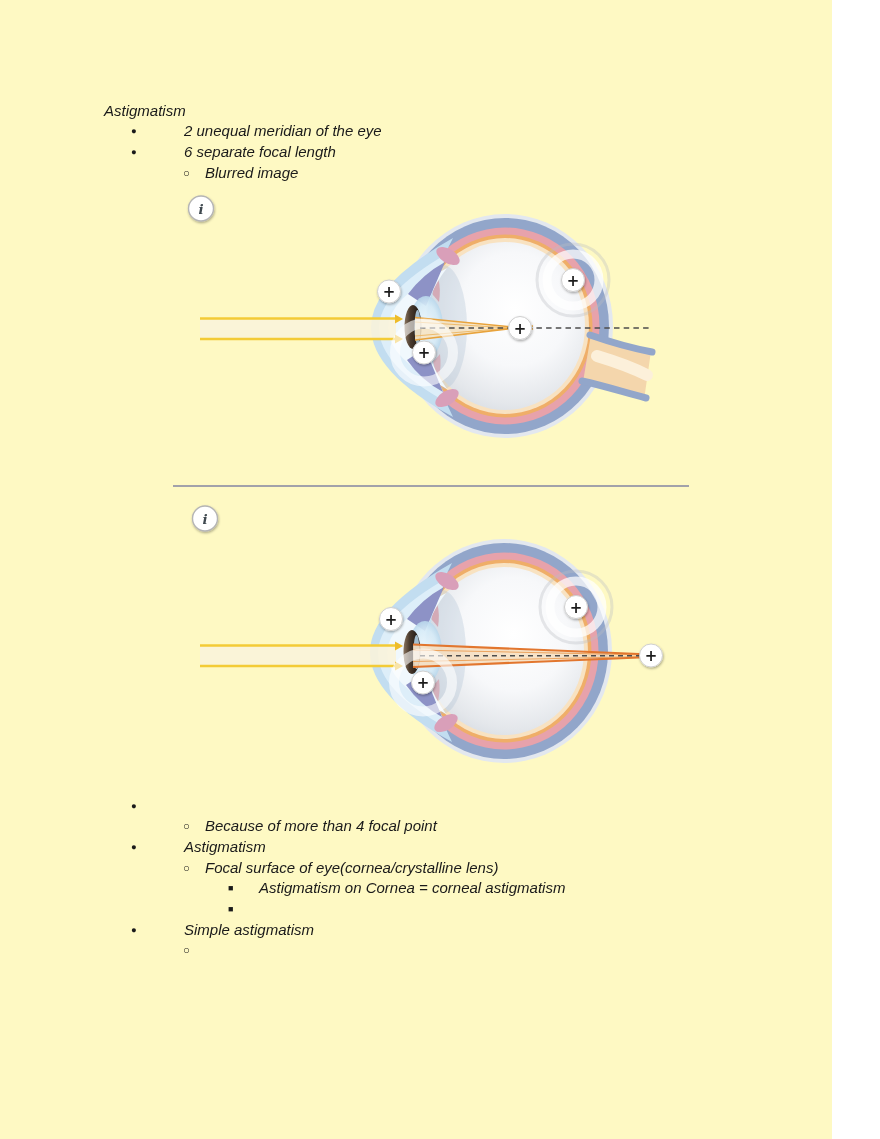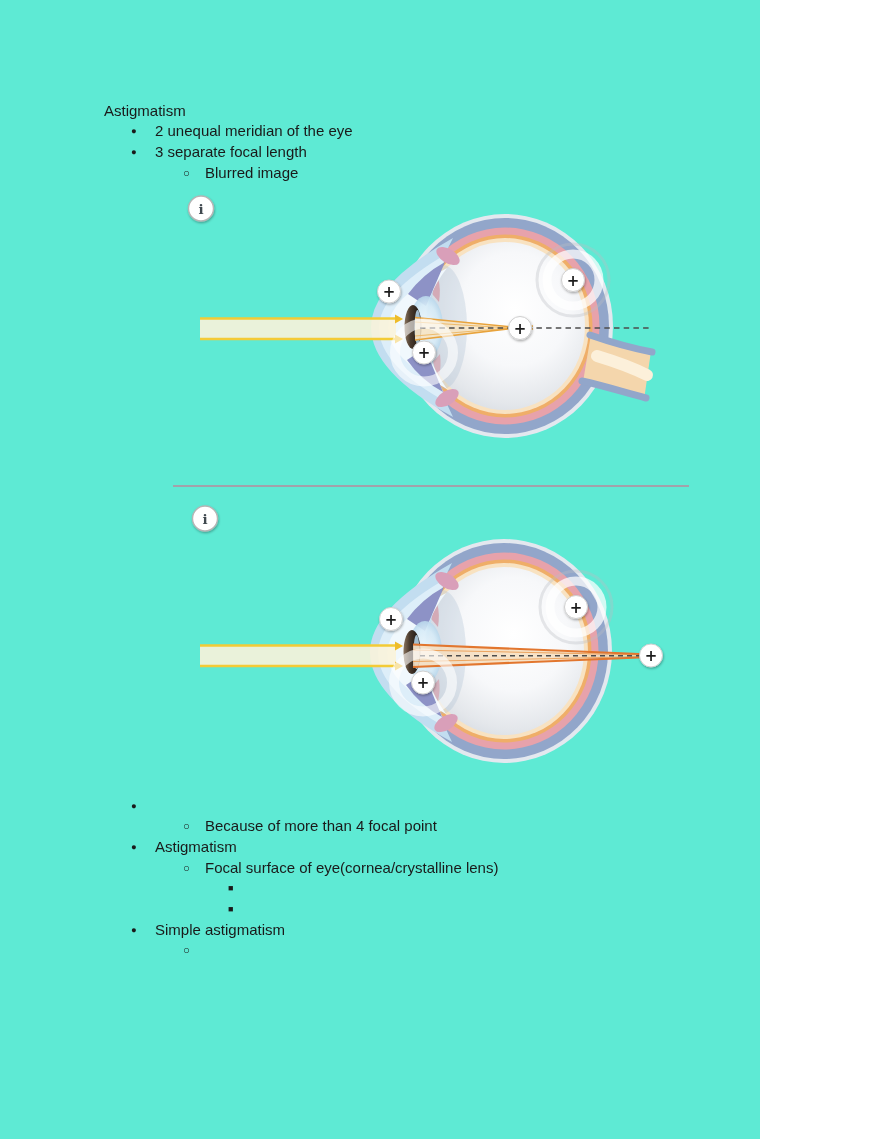--- a/index.html
+++ b/index.html
@@ -1,40 +1,40 @@
 <!DOCTYPE html>
 <html><head>
 <meta charset="utf-8">
 <style>
   html,body{margin:0;padding:0;}
   body{background:#ffffff;font-family:"Liberation Sans", sans-serif;}
-  .page{position:relative;width:760px;height:1139px;background:#5eead4;overflow:hidden;}
+  .page{position:relative;width:832px;height:1139px;background:#fef9c3;overflow:hidden;font-style:italic;}
 
   .doc-block{position:absolute;left:104px;color:#1a1a1a;font-size:15px;}
   .ln{position:relative;height:20.7px;line-height:20.7px;white-space:nowrap;}
   .ln .m{position:absolute;top:0;line-height:20.7px;color:#1a1a1a;}
   .l1 .m{left:27px;font-size:9.5px;}
-  .l1 .t{margin-left:51px;}
+  .l1 .t{margin-left:80px;}
   .l2 .m{left:79px;font-size:11.5px;}
   .l2 .t{margin-left:101px;}
   .l3 .m{left:124px;font-size:9px;}
   .l3 .t{margin-left:155px;}
   .t{display:inline-block;}
 
   .fig-svg{position:absolute;left:170px;top:190px;width:535px;height:600px;}
 </style>
 </head>
 <body>
 
 <div class="page">
 
   <div class="doc-block" style="top:100.5px;">
     <div class="ln"><span class="t" style="margin-left:0">Astigmatism</span></div>
     <div class="ln l1"><span class="m">●</span><span class="t">2 unequal meridian of the eye</span></div>
-    <div class="ln l1"><span class="m">●</span><span class="t">3 separate focal length</span></div>
+    <div class="ln l1"><span class="m">●</span><span class="t">6 separate focal length</span></div>
     <div class="ln l2"><span class="m">○</span><span class="t">Blurred image</span></div>
   </div>
 
   <svg class="fig-svg" viewBox="170 190 535 600">
     <defs>
       <radialGradient id="vit" cx="0.56" cy="0.4" r="0.75">
         <stop offset="0" stop-color="#ffffff"></stop>
         <stop offset="0.45" stop-color="#f7f8fa"></stop>
         <stop offset="0.75" stop-color="#e4e7eb"></stop>
         <stop offset="1" stop-color="#ccd3db"></stop>
@@ -181,19 +181,19 @@
         <text x="205" y="519" text-anchor="middle" dominant-baseline="central" font-size="13.5" font-weight="bold" fill="#3f4950" font-family="DejaVu Serif, serif">i</text>
       </g>
     </g>
   </svg>
 
   <div class="doc-block" style="top:795.5px;">
     <div class="ln l1"><span class="m">●</span></div>
     <div class="ln l2"><span class="m">○</span><span class="t">Because of more than 4 focal point</span></div>
     <div class="ln l1"><span class="m">●</span><span class="t">Astigmatism</span></div>
     <div class="ln l2"><span class="m">○</span><span class="t">Focal surface of eye(cornea/crystalline lens)</span></div>
-    <div class="ln l3"><span class="m">■</span></div>
+    <div class="ln l3"><span class="m">■</span><span class="t">Astigmatism on Cornea = corneal astigmatism</span></div>
     <div class="ln l3"><span class="m">■</span></div>
     <div class="ln l1"><span class="m">●</span><span class="t">Simple astigmatism</span></div>
     <div class="ln l2"><span class="m">○</span></div>
   </div>
 
 </div>
 
 </body></html>

